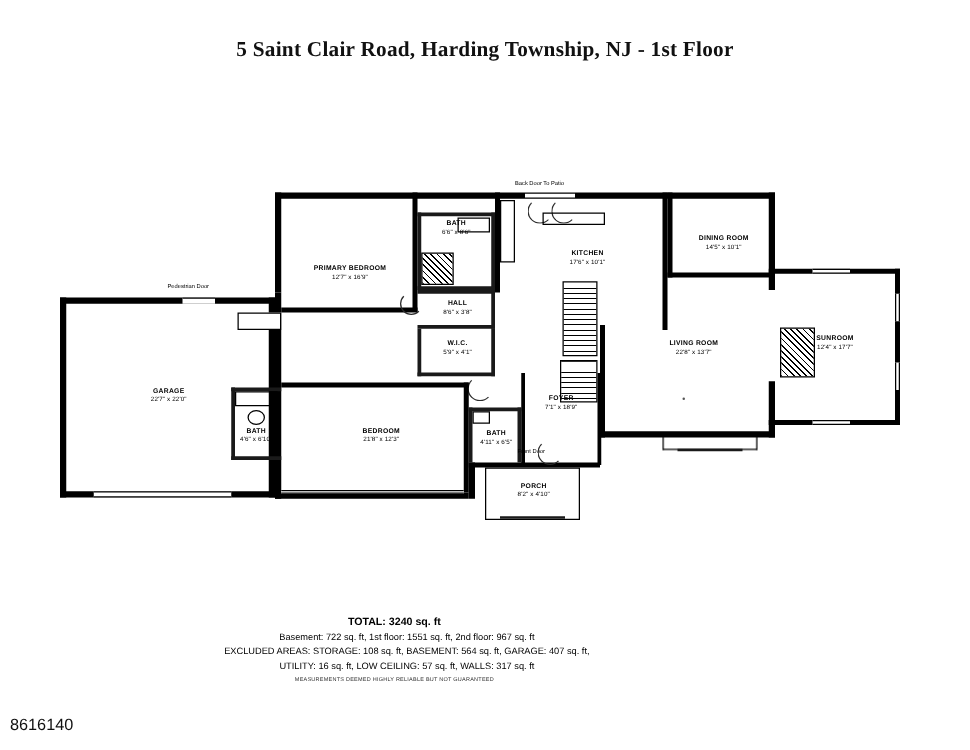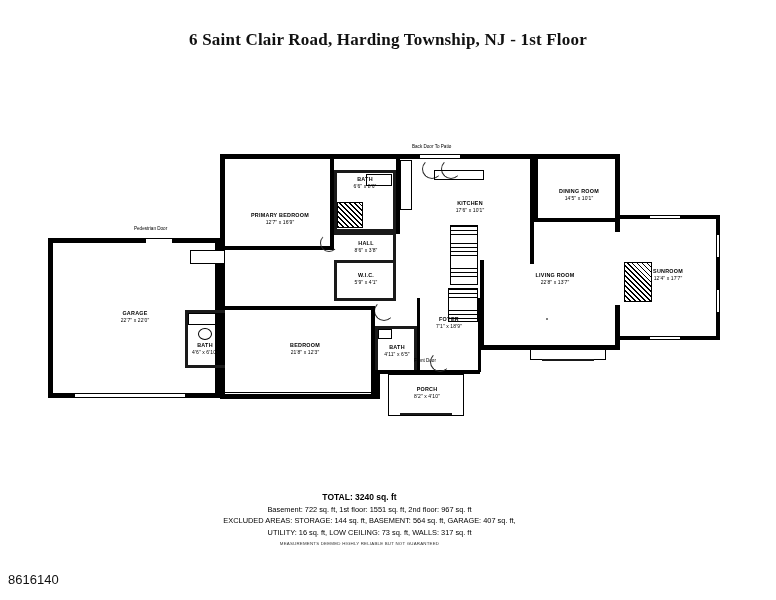--- a/index.html
+++ b/index.html
@@ -110,21 +110,20 @@
     background: #555;
   }
 
   
   #footer {
     position: absolute;
     top: 492px;
     left: 0;
     width: 631px;
     text-align: center;
-    padding-left: 44px;
   }
   #footer .total {
     font-size: 8.5px;
     font-weight: bold;
     color: #000;
     margin-bottom: 2px;
   }
   #footer .ln {
     font-size: 7.4px;
     color: #000;
@@ -142,21 +141,21 @@
     position: absolute;
     left: 8px;
     top: 572px;
     font-size: 13px;
     color: #111;
   }
 </style>
 </head>
 <body>
 
-<div id="title">6 Saint Clair Road, Harding Township, NJ  -  1st Floor</div>
+<div id="title">5 Saint Clair Road, Harding Township, NJ  -  1st Floor</div>
 
 <div id="plan">
 
   <div class="wall" style="left:18px; top:108px; width:172px; height:5px;"></div>
   <div class="wall" style="left:18px; top:108px; width:5px; height:160px;"></div>
   <div class="wall" style="left:18px; top:263px; width:172px; height:5px;"></div>
   <div class="wall" style="left:185px; top:108px; width:5px; height:160px;"></div>
 
   <div class="fill" style="left:45px; top:263px; width:110px; height:5px; background:#fff; border-top:0.8px solid #000; border-bottom:0.8px solid #000;"></div>
 
@@ -308,18 +307,18 @@
   </div>
   <div class="wall-thin" style="left:370px; top:283px; width:52px; height:2px;"></div>
 
   <div class="fill" style="left:195px; top:262px; width:146px; height:3px; background:#fff; border-top:0.8px solid #000; border-bottom:0.8px solid #000;"></div>
 
 </div>
 
 <div id="footer">
   <div class="total">TOTAL: 3240 sq. ft</div>
   <div class="ln">Basement: 722 sq. ft, 1st floor: 1551 sq. ft, 2nd floor: 967 sq. ft</div>
-  <div class="ln">EXCLUDED AREAS: STORAGE: 144 sq. ft, BASEMENT: 564 sq. ft, GARAGE: 407 sq. ft,</div>
-  <div class="ln">UTILITY: 16 sq. ft, LOW CEILING: 73 sq. ft, WALLS: 317 sq. ft</div>
+  <div class="ln">EXCLUDED AREAS: STORAGE: 108 sq. ft, BASEMENT: 564 sq. ft, GARAGE: 407 sq. ft,</div>
+  <div class="ln">UTILITY: 16 sq. ft, LOW CEILING: 57 sq. ft, WALLS: 317 sq. ft</div>
   <div class="disclaimer">MEASUREMENTS DEEMED HIGHLY RELIABLE BUT NOT GUARANTEED</div>
 </div>
 
 <div id="imgid">8616140</div>
 
 </body></html>

